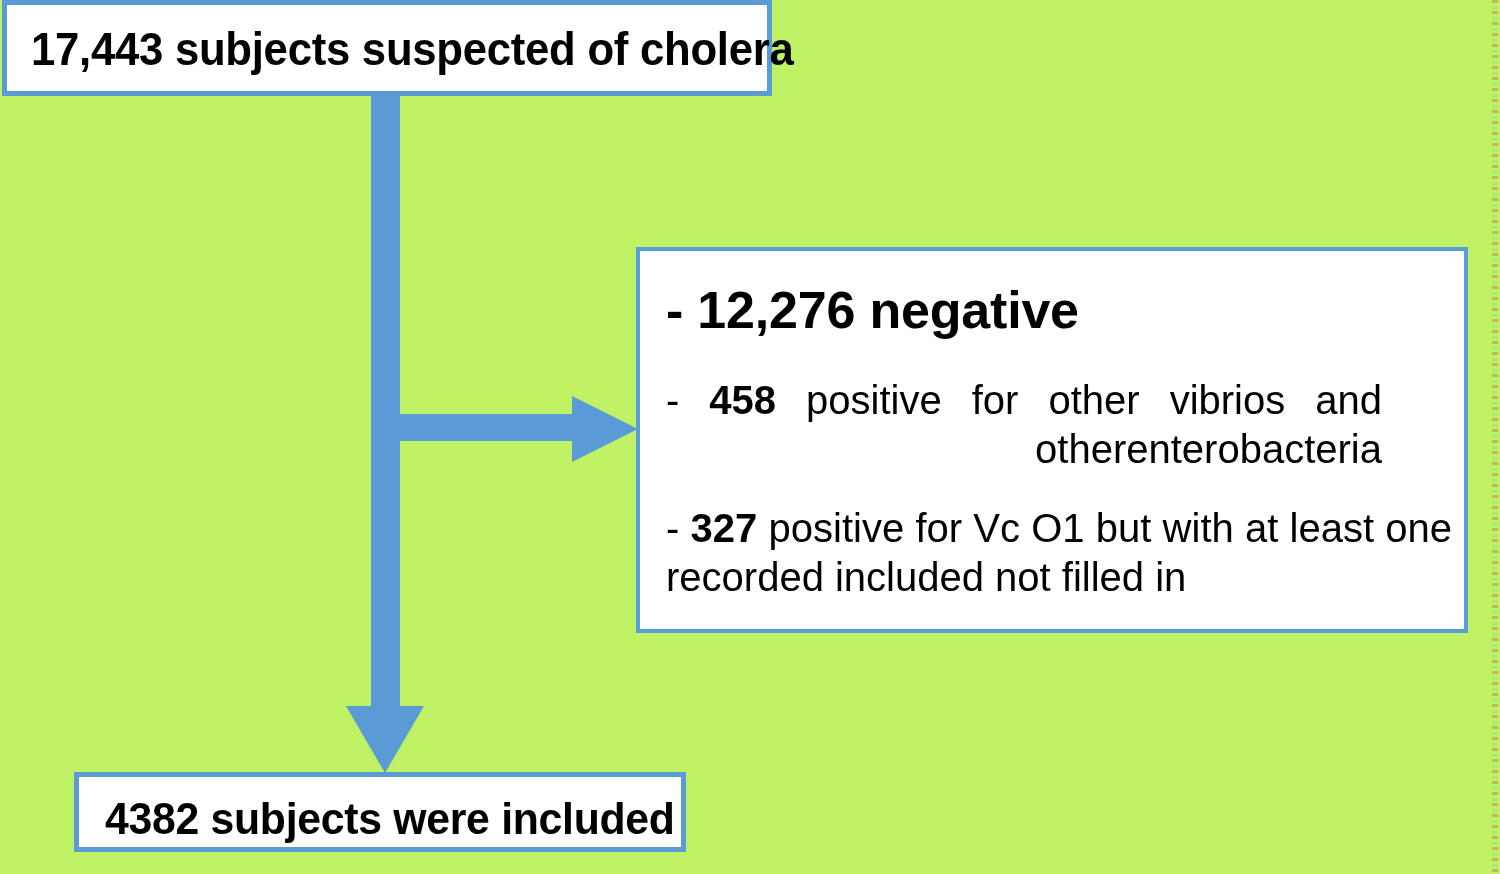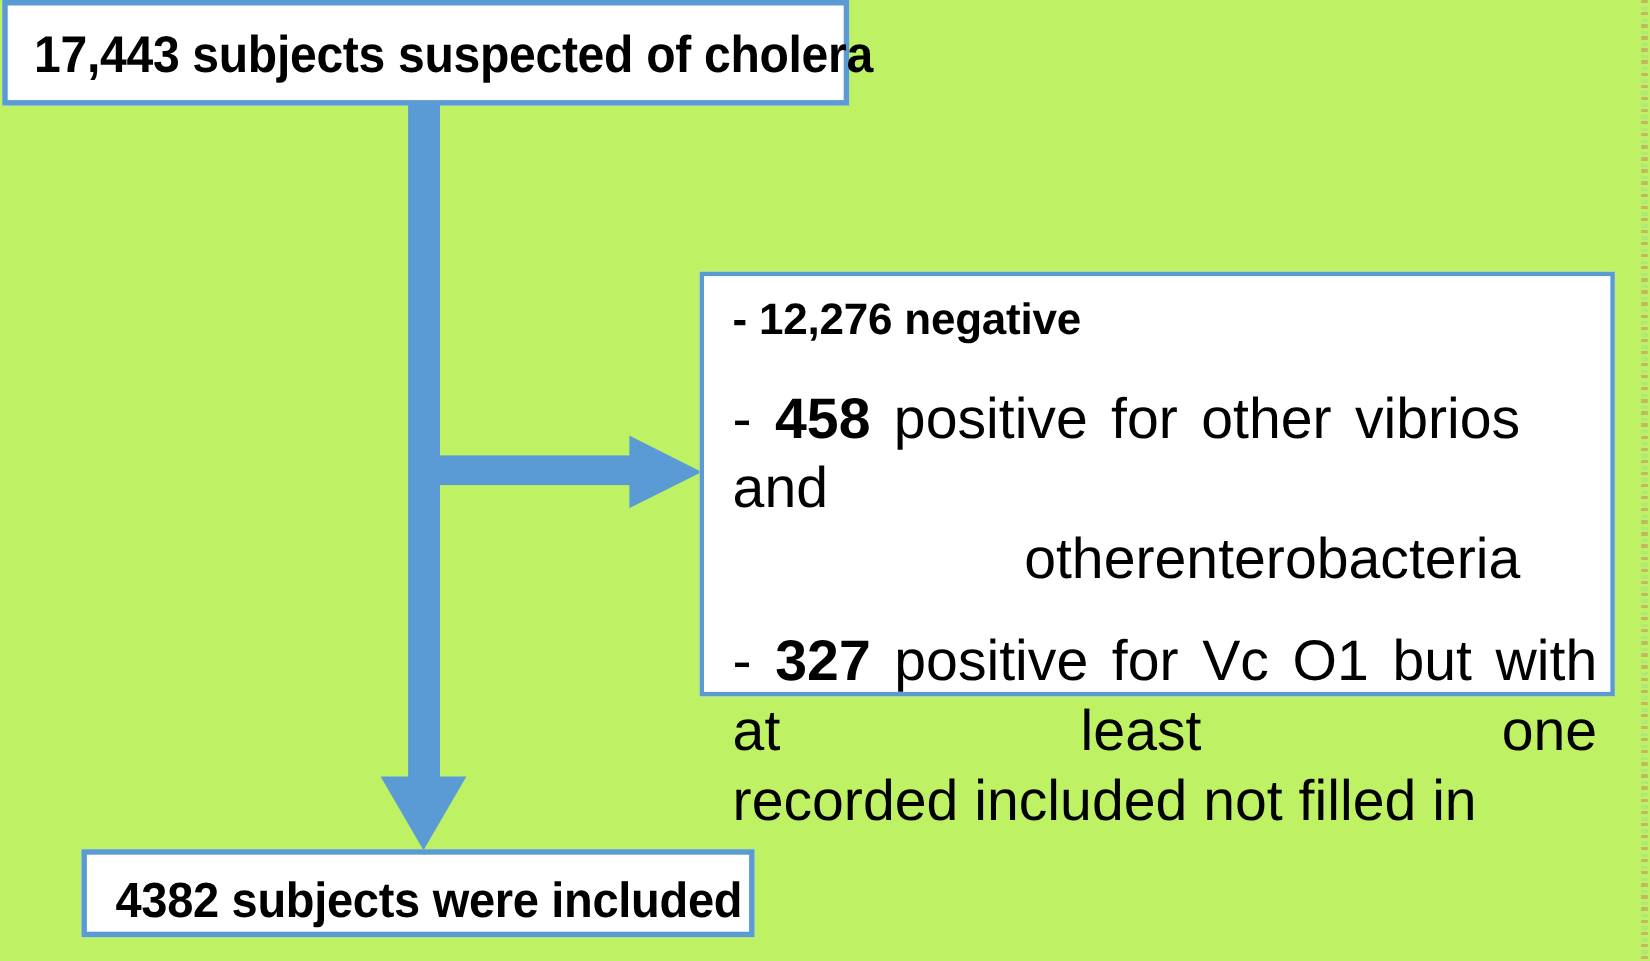--- a/index.html
+++ b/index.html
@@ -72,33 +72,33 @@
 
   
   .bullet-list {
     position: absolute;
     left: 26px;
     top: 12px;
     right: 8px;
     color: #000000;
   }
   .bullet {
-    font-size: 52px;
+    font-size: 40px;
     line-height: 1.22;
     color: #000000;
     margin: 0 0 0 0;
   }
   .bullet .strong {
     font-weight: bold;
   }
   .bullet-1 {
     font-weight: bold;
-    font-size: 40px;
+    font-size: 52px;
     letter-spacing: -0.2px;
-    margin-top: 4px;
+    margin-top: 16px;
   }
   .bullet-2 {
     margin-top: 34px;
     text-align: justify;
     text-justify: inter-word;
     padding-right: 74px;
   }
   .bullet-2 .line-a {
     display: block;
     text-align: justify;

